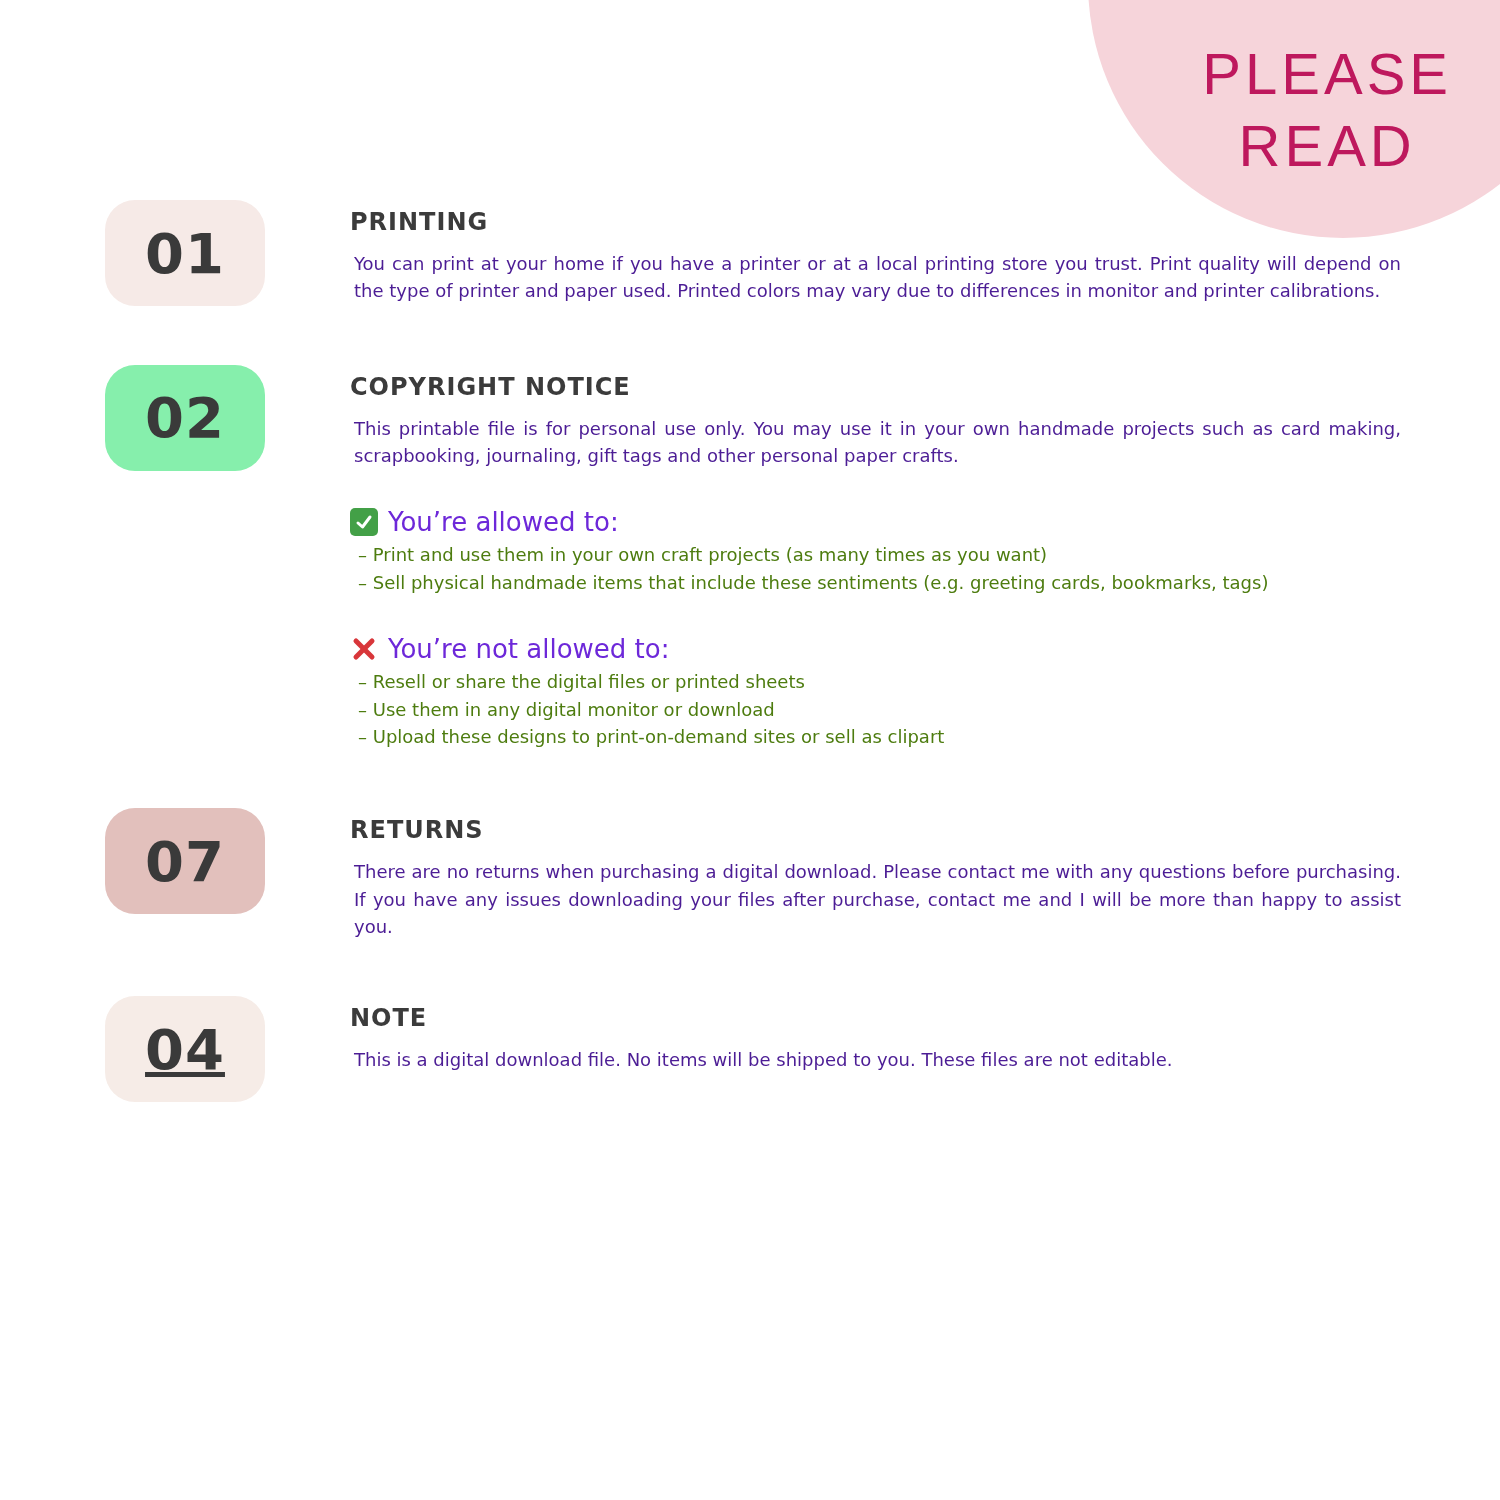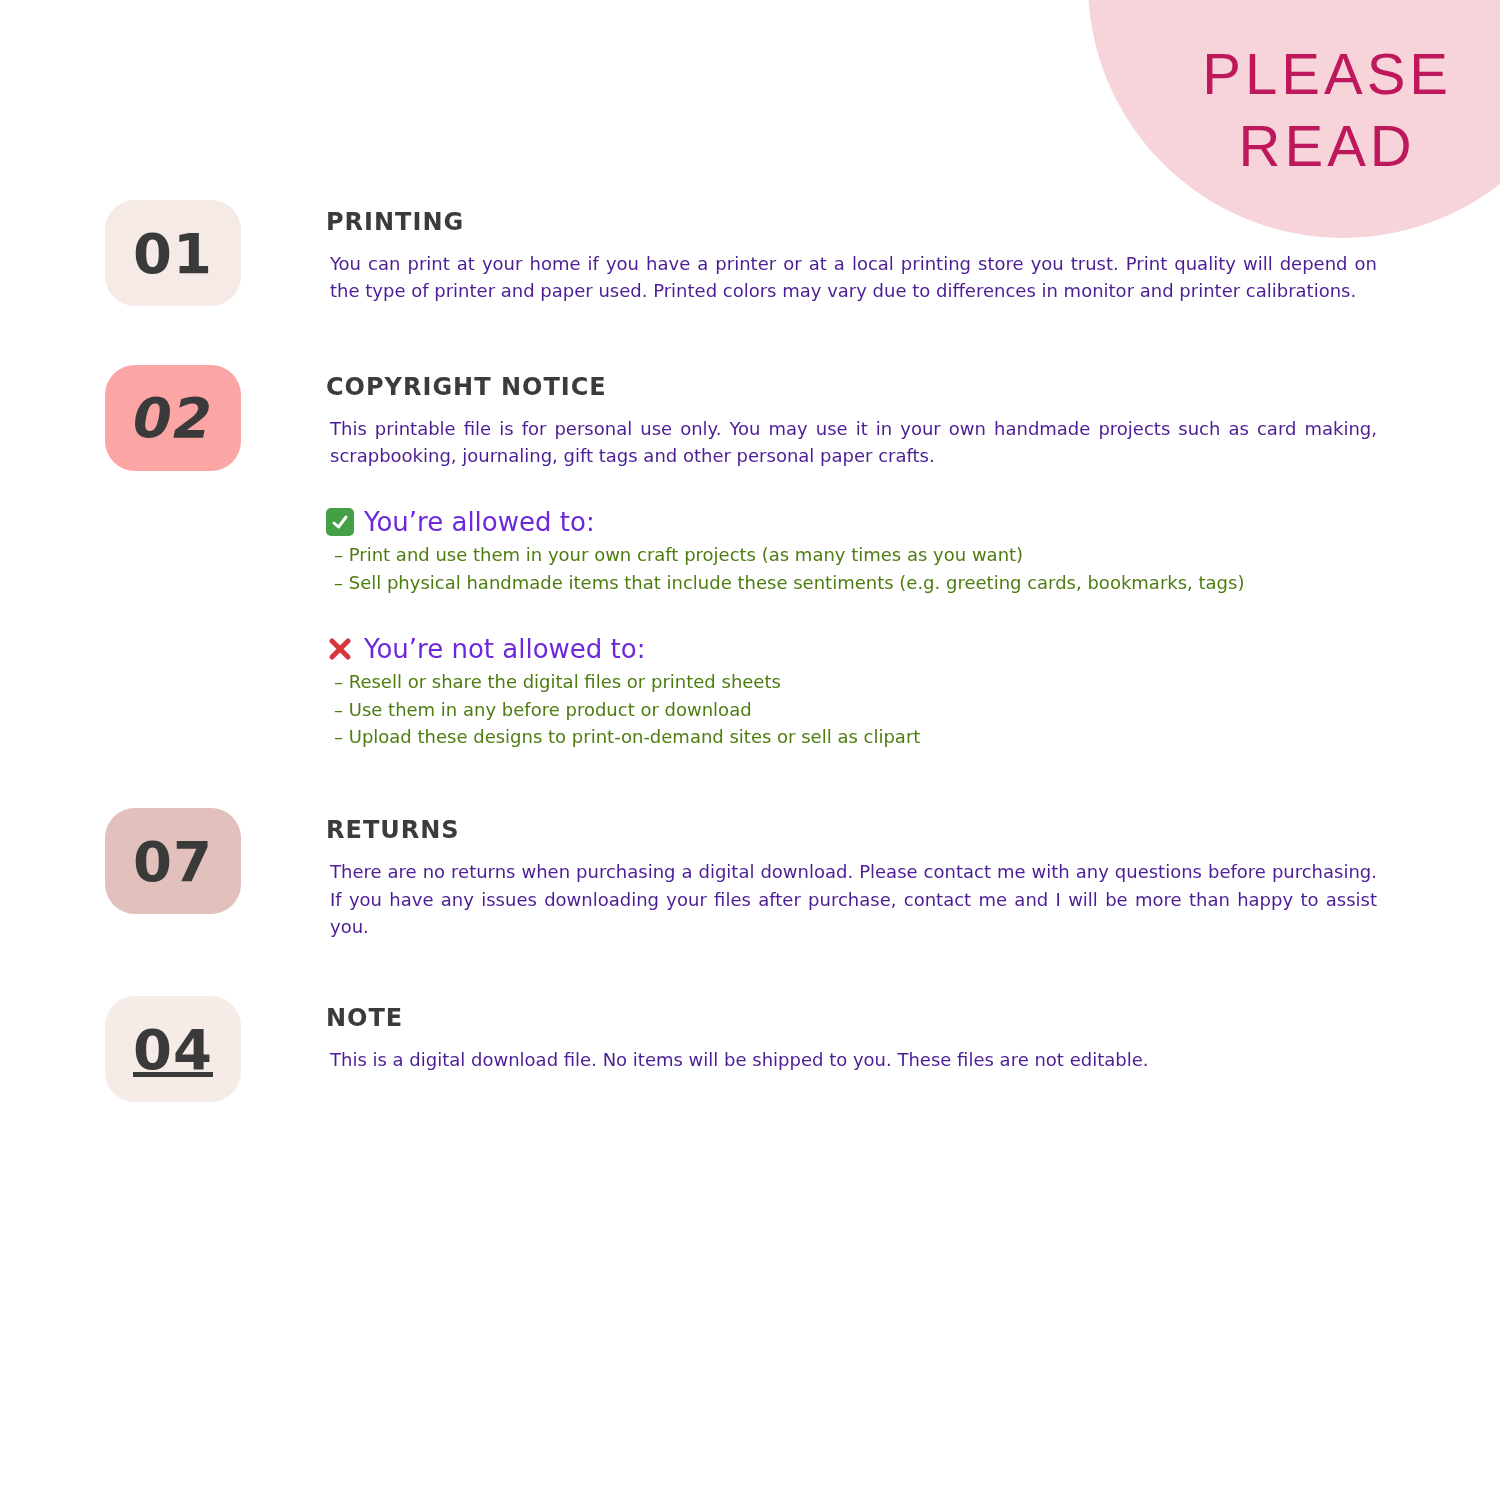--- a/index.html
+++ b/index.html
@@ -41,34 +41,34 @@
     top: 200px;
     left: 0;
     width: 100%;
   }
   .row {
     display: flex;
     align-items: flex-start;
   }
   .badge {
     flex: 0 0 auto;
-    width: 136px;
+    width: 160px;
     height: 106px;
     margin-left: 105px;
     border-radius: 30px;
     display: flex;
     align-items: center;
     justify-content: center;
     font-size: 56px;
     font-weight: bold;
     color: #3a3a3a;
     letter-spacing: 1px;
   }
   .badge-1 { background: #f6eae7; }
-  .badge-2 { background: #fca5a5; font-style: italic; }
+  .badge-2 { background: #86efac; }
   .badge-3 { background: #e2c0bc; }
   .badge-4 { background: #f6ece7; text-decoration: underline; }
 
   .content {
     margin-left: 85px;
     width: 1055px;
     padding-top: 8px;
   }
   .content h2 {
     margin: 0 0 14px 0;
@@ -170,21 +170,21 @@
             <span class="icon">
               <svg width="28" height="28" viewBox="0 0 28 28">
                 <line x1="6" y1="6" x2="22" y2="22" stroke="#d8363a" stroke-width="5" stroke-linecap="round"></line>
                 <line x1="22" y1="6" x2="6" y2="22" stroke="#d8363a" stroke-width="5" stroke-linecap="round"></line>
               </svg>
             </span>
             <span>You’re not allowed to:</span>
           </div>
           <ul class="list">
             <li>– Resell or share the digital files or printed sheets</li>
-            <li>– Use them in any before product or download</li>
+            <li>– Use them in any digital monitor or download</li>
             <li>– Upload these designs to print-on-demand sites or sell as clipart</li>
           </ul>
         </div>
       </div>
     </section>
 
     <section class="row sec-3">
       <div class="badge badge-3">
         <span>07</span>
       </div>

